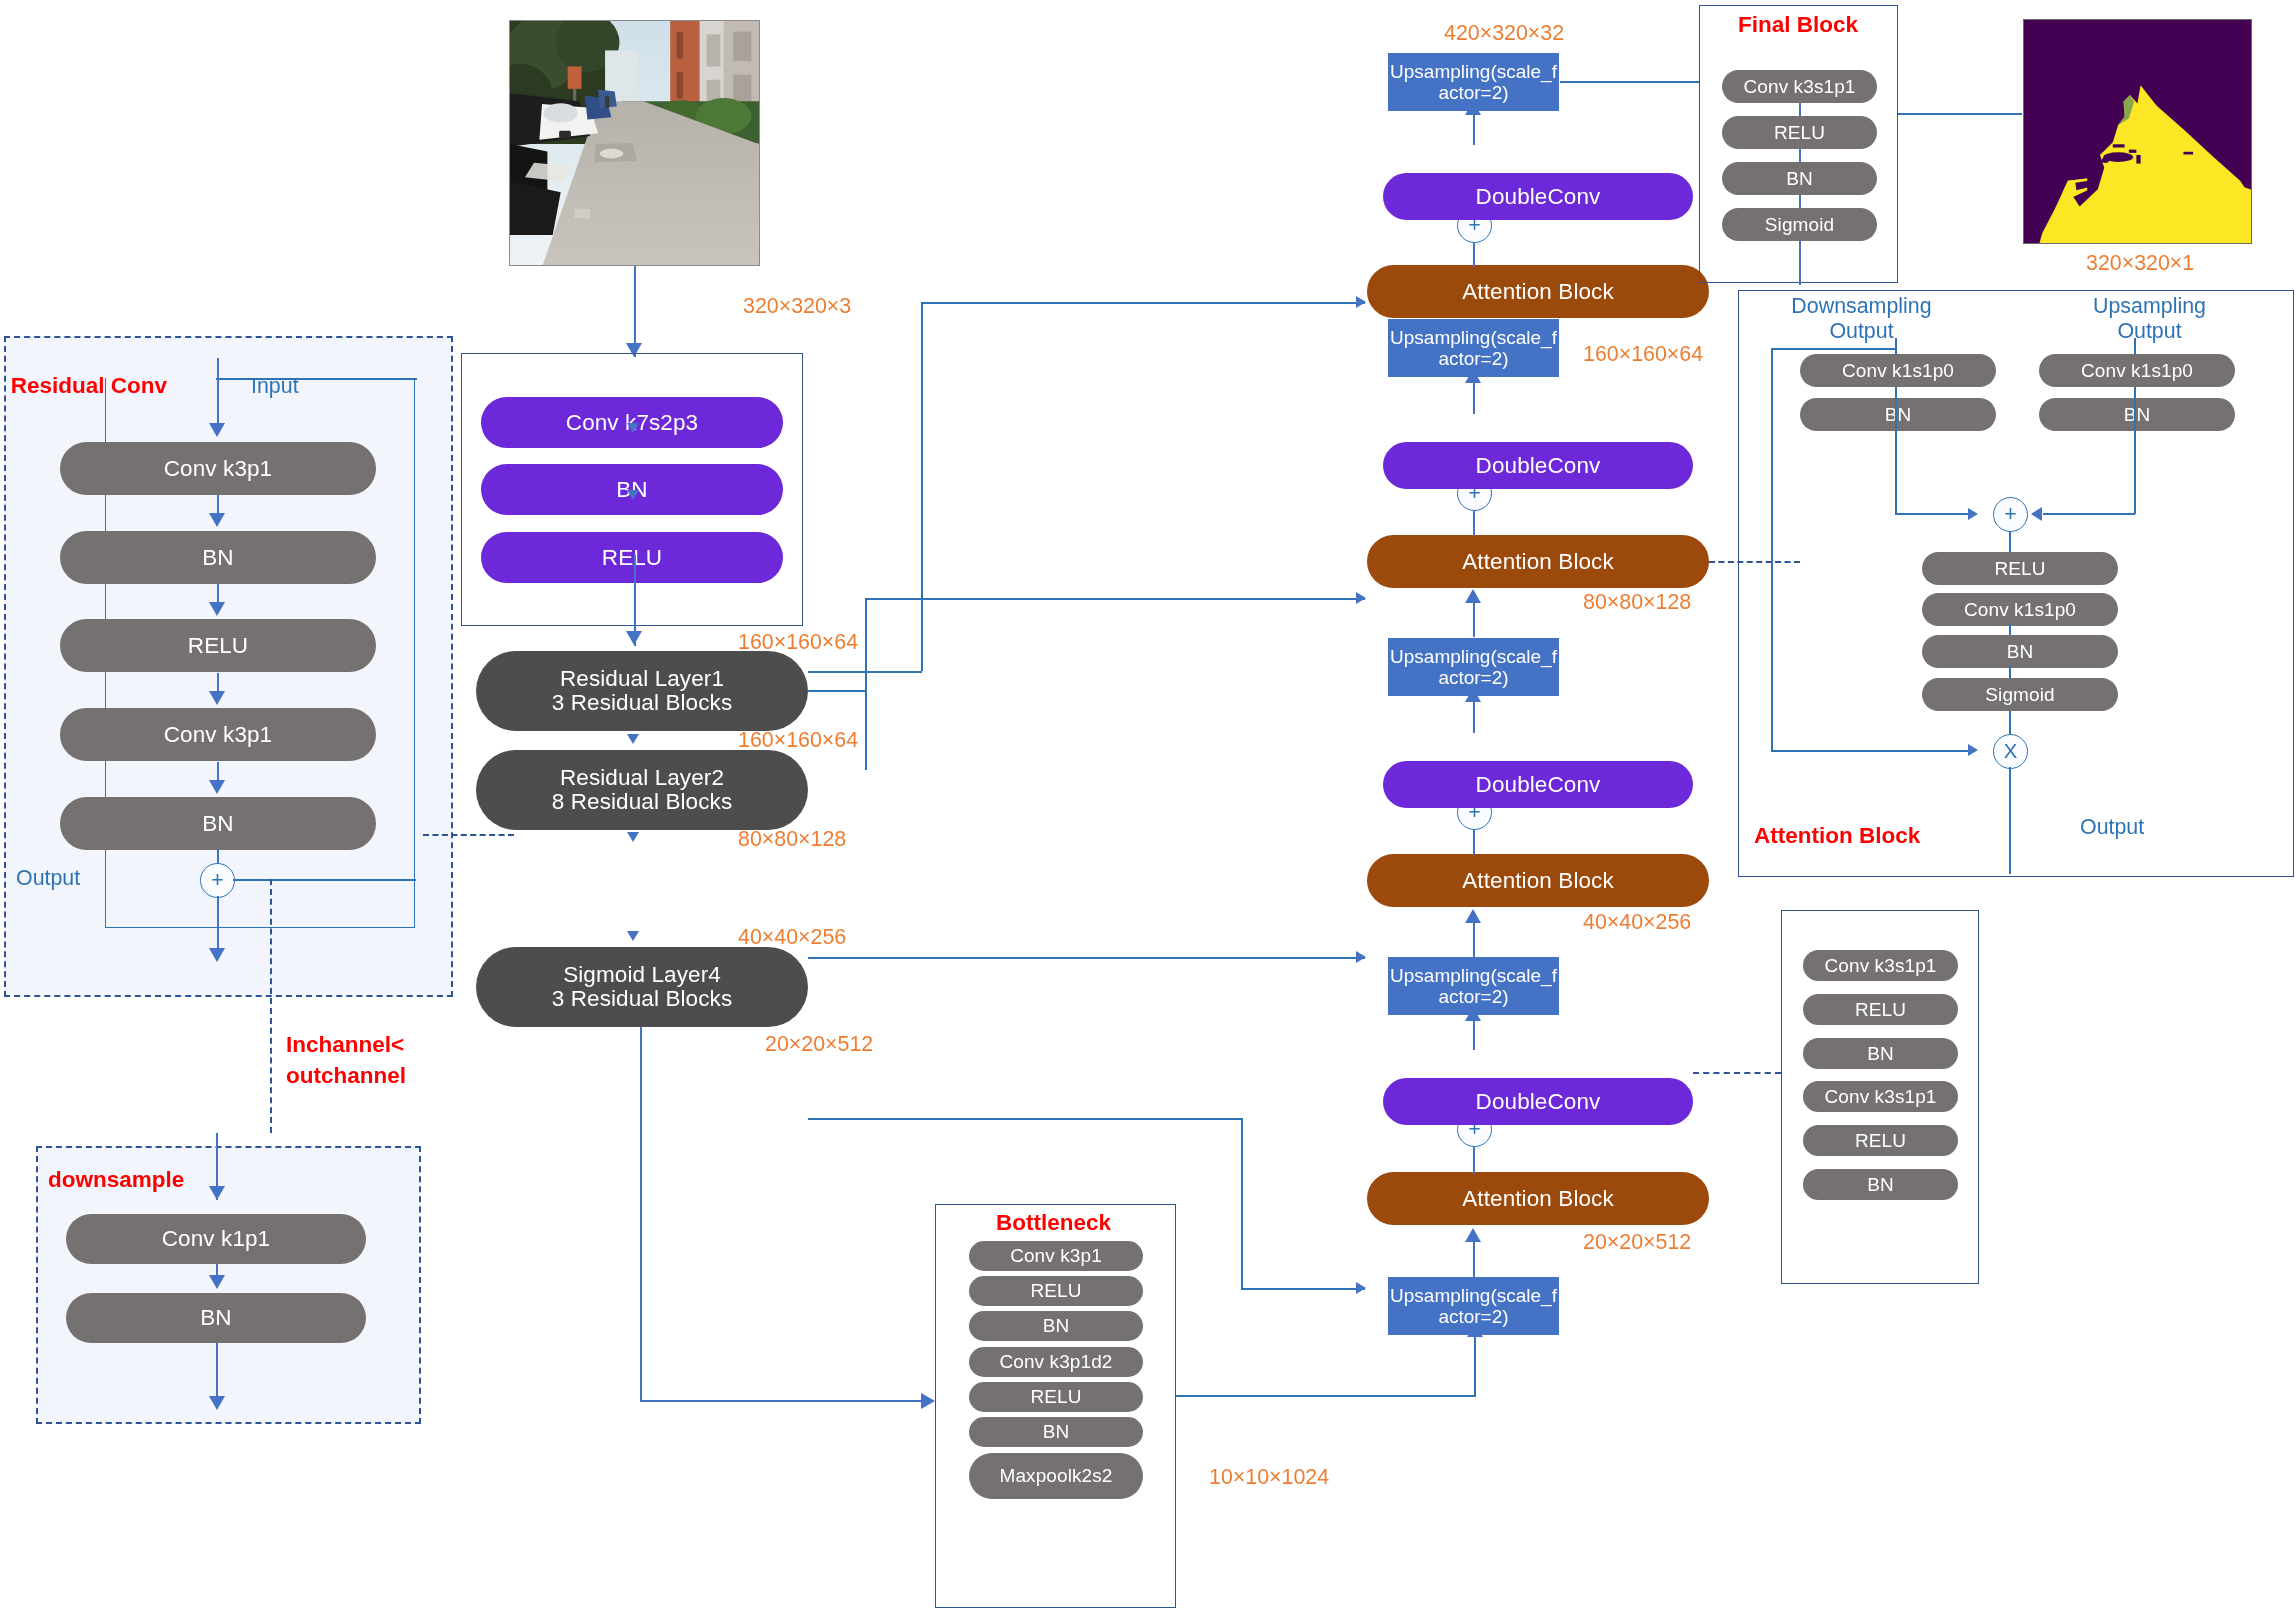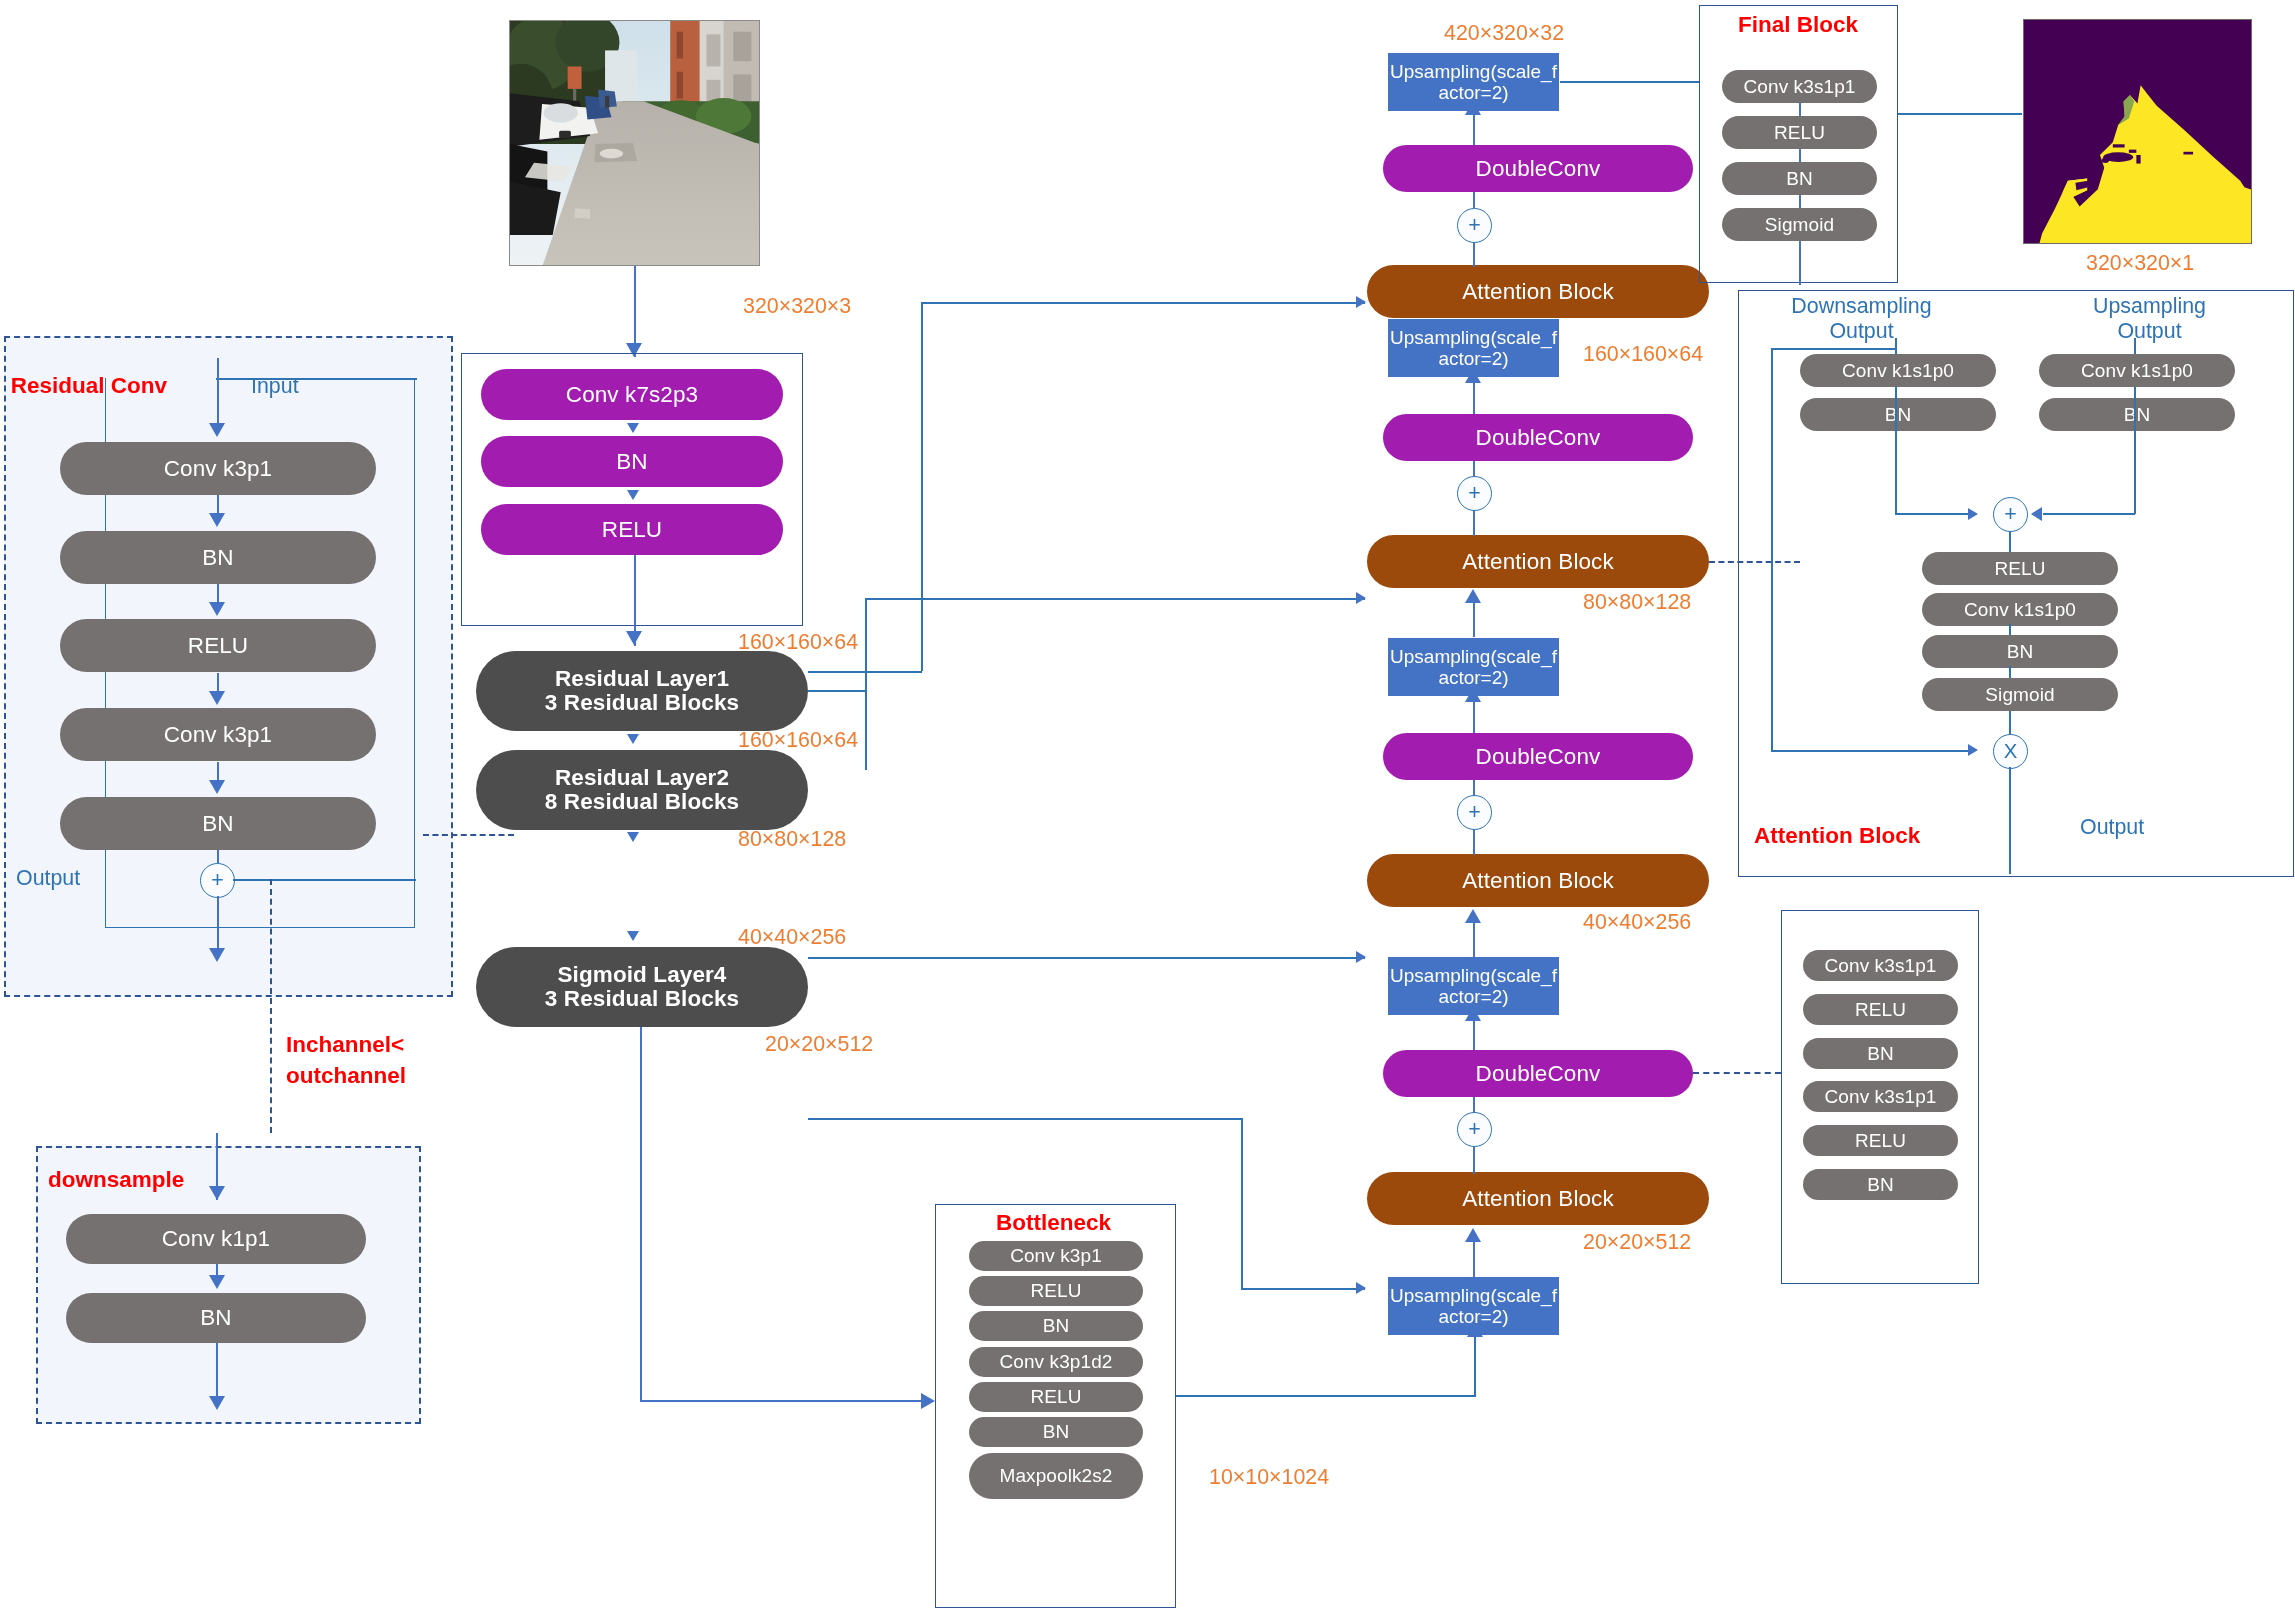--- a/index.html
+++ b/index.html
@@ -9,22 +9,22 @@
   .abs{position:absolute;box-sizing:border-box;}
 
   
   .pill{
     position:absolute;box-sizing:border-box;
     background:#767171;border-radius:534px;
     color:#ffffff;display:flex;align-items:center;justify-content:center;
     text-align:center;line-height:1.05;letter-spacing:0.1px;
     font-family:"Liberation Sans",sans-serif;
   }
-  .pill.light{background:#a21caf;}
-  .pill.dark{background:#4D4D4D;font-weight:bold;}
+  .pill.light{background:#6d28d9;margin-top:28px;}
+  .pill.dark{background:#4D4D4D;}
   .pill.attention{background:#9C4A0C;}
   .pill.multiline{flex-direction:column;}
 
   
   .rect{
     position:absolute;box-sizing:border-box;
     background:#4472C4;color:#fff;border-radius:0;
     display:flex;align-items:center;justify-content:center;
     text-align:center;line-height:1.12;
     font-family:"Liberation Sans",sans-serif;

